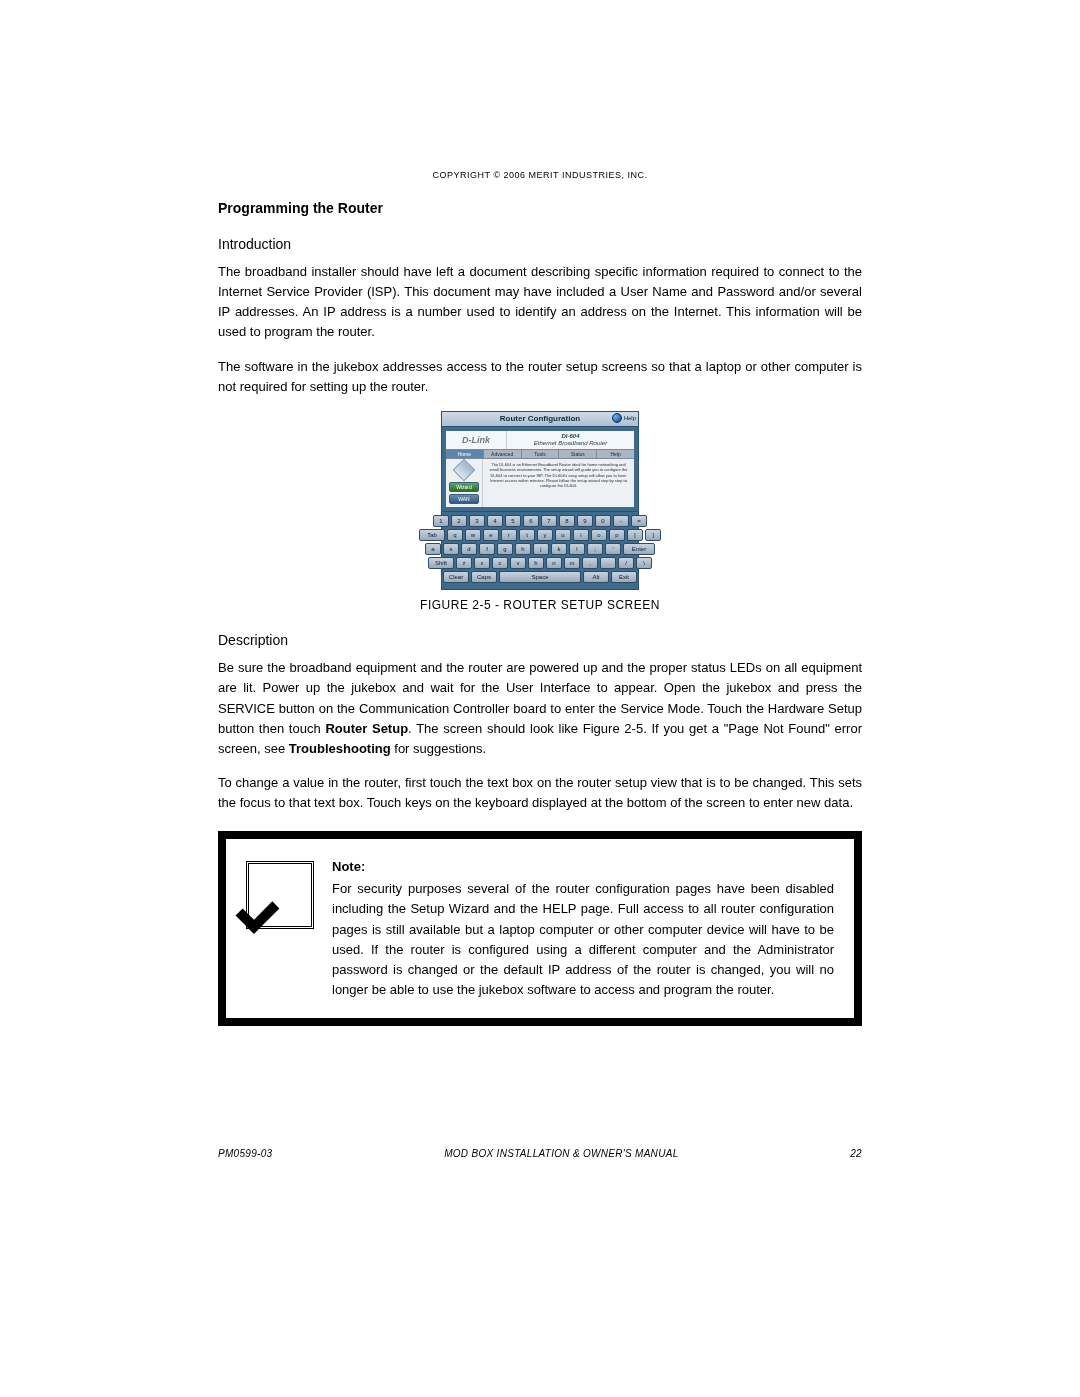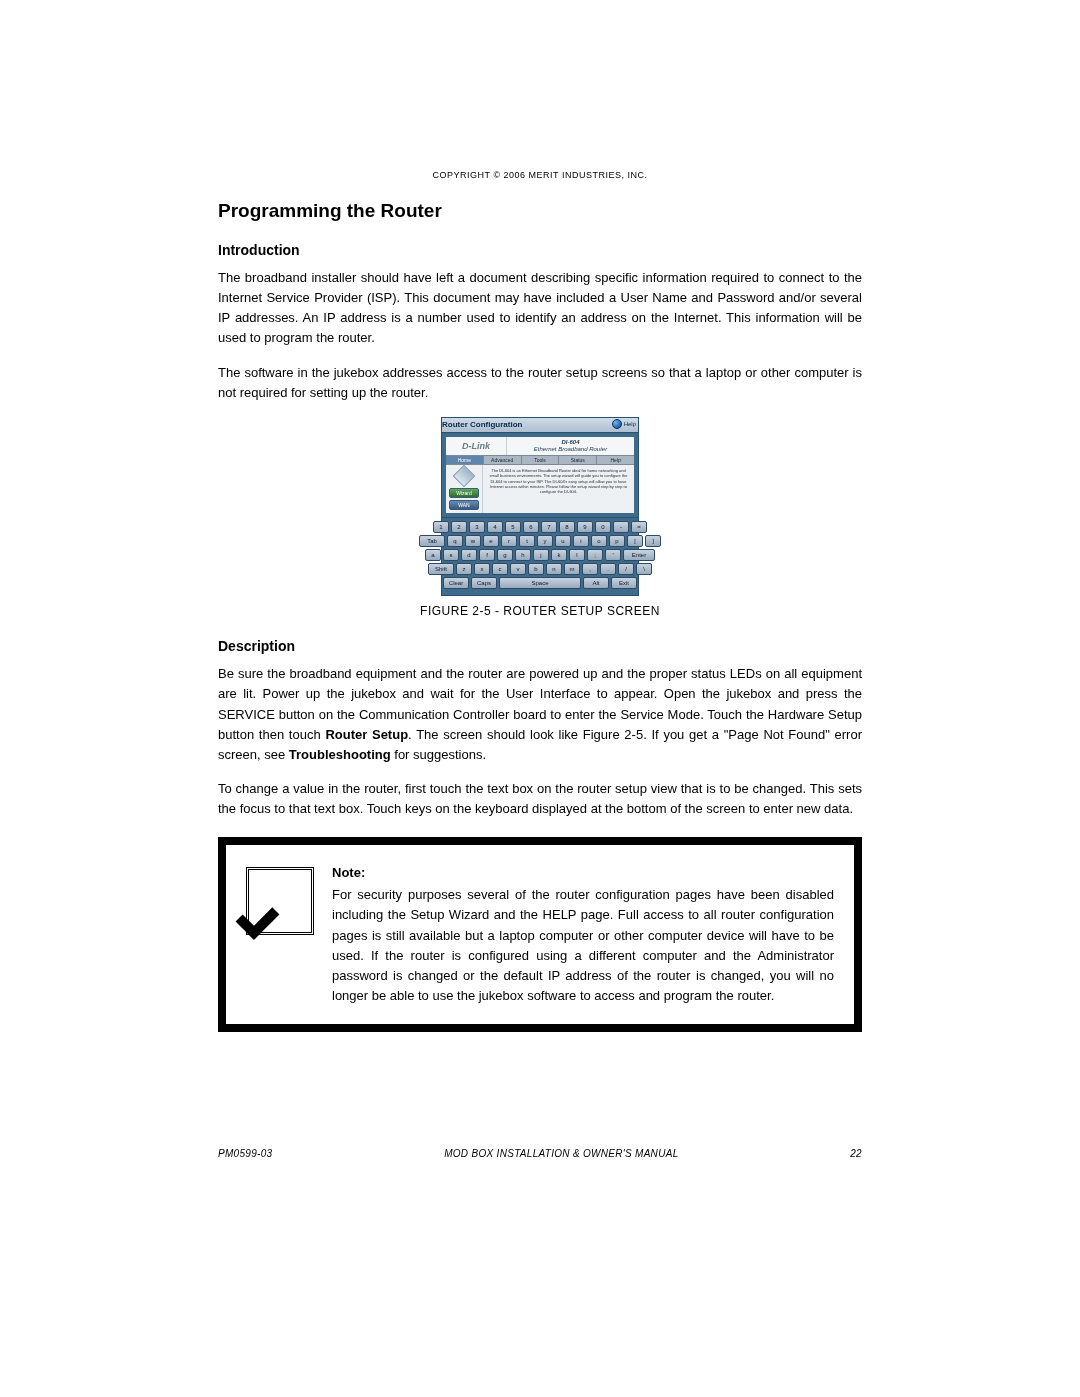--- a/index.html
+++ b/index.html
@@ -21,27 +21,27 @@
     position: absolute;
     top: 170px;
     left: 0;
     width: 100%;
     text-align: center;
     font-size: 9px;
     letter-spacing: 0.5px;
     color: #000;
   }
   h1.title {
-    font-size: 19px;
+    font-size: 14px;
     font-weight: bold;
     margin: 30px 0 18px 0;
   }
   h2.subhead {
     font-size: 14px;
-    font-weight: bold;
+    font-weight: normal;
     margin: 20px 0 10px 0;
   }
   p.body {
     font-size: 13px;
     line-height: 1.55;
     margin: 0 0 14px 0;
     text-align: justify;
   }
   p.body .bold { font-weight: bold; }
   .figure-wrap {
@@ -59,21 +59,21 @@
     display: inline-block;
     width: 196px;
     background: #3e6a8c;
     border: 1px solid #2a506f;
   }
   .rf-title {
     font-size: 8px;
     font-weight: bold;
     color: #0a2a46;
     display: flex;
-    justify-content: flex-start;
+    justify-content: center;
     align-items: center;
     height: 14px;
     border-bottom: 1px solid #2a506f;
     position: relative;
     background: linear-gradient(#d0dbe5, #aebfd1);
   }
   .rf-help {
     position: absolute;
     right: 2px;
     top: 1px;

